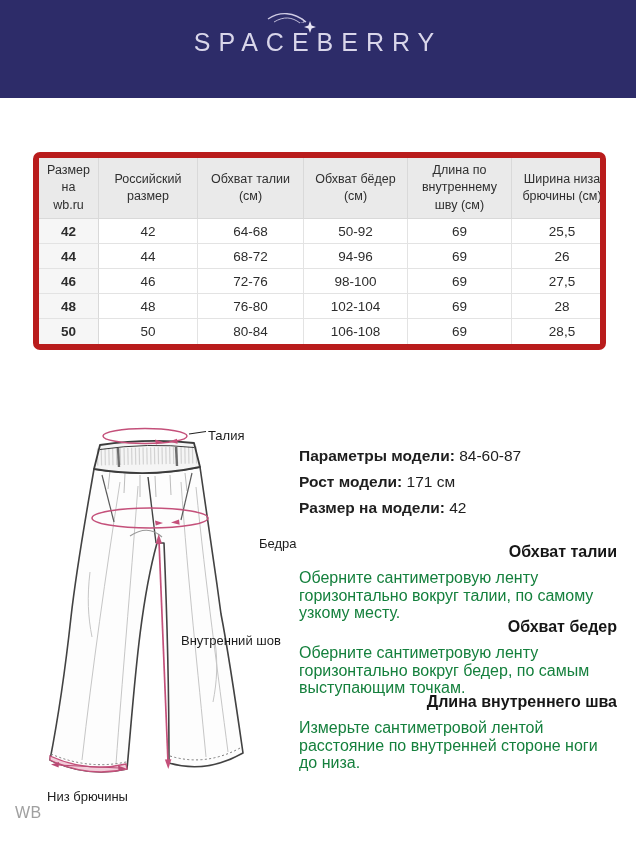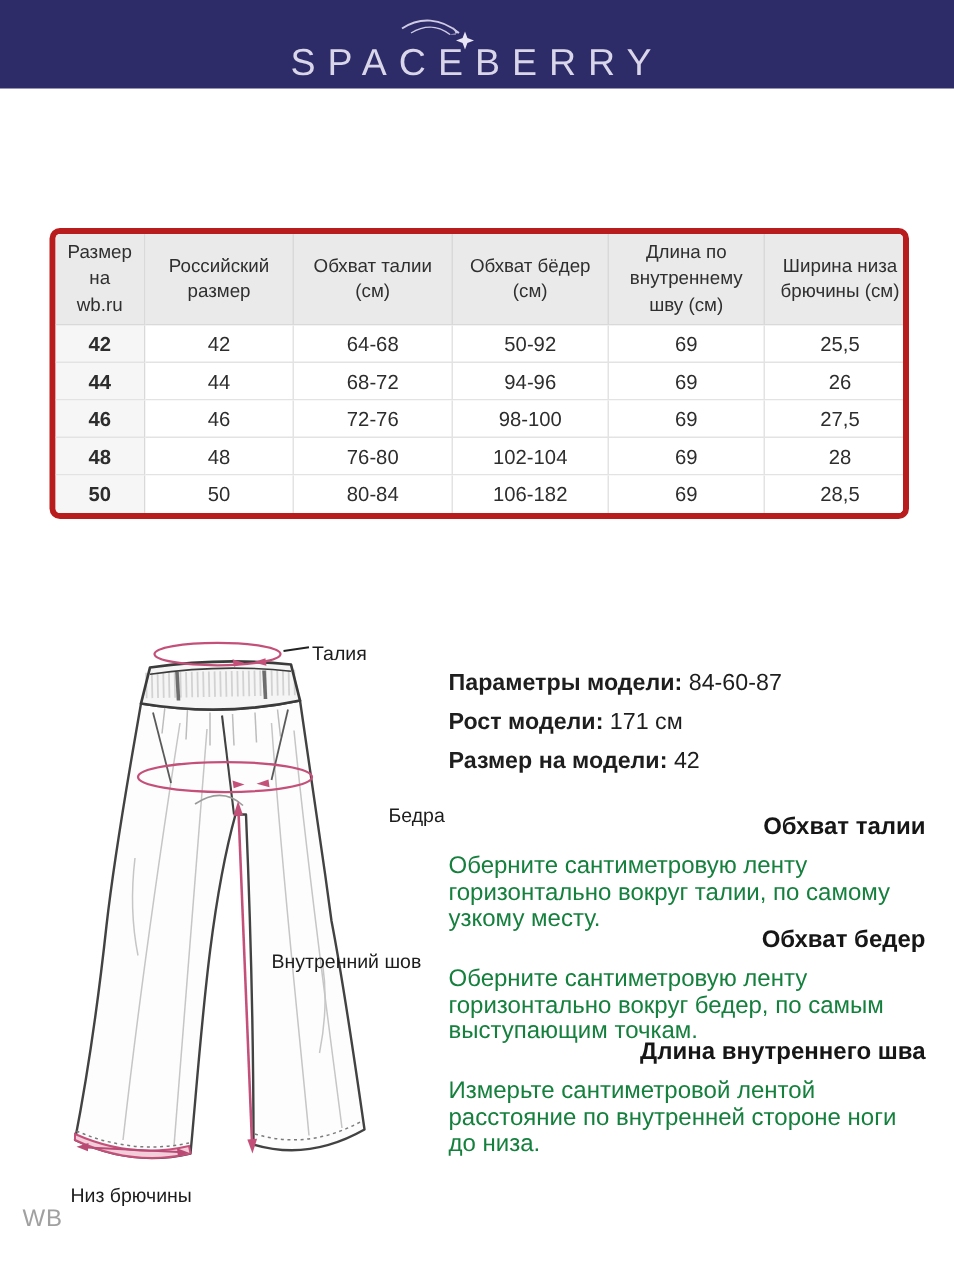--- a/index.html
+++ b/index.html
@@ -1,27 +1,27 @@
 <!DOCTYPE html>
 <html><head>
 <meta charset="utf-8">
 <style>
   * { margin:0; padding:0; box-sizing:border-box; }
   body { background:#fff; font-family:"Liberation Sans", sans-serif; }
   .page { position:relative; width:636px; height:848px; background:#ffffff; overflow:hidden; }
 
   
-  .brand-band { position:absolute; left:0; top:0; width:636px; height:59px; background:#2d2c69; }
+  .brand-band { position:absolute; left:0; top:0; width:636px; height:98px; background:#2d2c69; }
   .brand-logo { position:absolute; left:0; top:28px; width:100%; text-align:center;
                 font-size:25px; letter-spacing:8px; color:#d9d6ea; font-weight:400; }
   .comet { position:absolute; left:260px; top:8px; }
 
   
   .table-wrap { position:absolute; left:33px; top:152px; width:573px;
-                border:4px solid #b91c1c; border-radius:7px; overflow:hidden; background:#fff; }
+                border:6px solid #b91c1c; border-radius:7px; overflow:hidden; background:#fff; }
   table.size-table { width:100%; border-collapse:separate; border-spacing:0; table-layout:fixed; }
   .size-table th {
       background:#eaeaea; font-weight:400; font-size:12.5px; line-height:1.38; color:#2f2f2f;
       height:61px; padding:4px 6px; text-align:center; vertical-align:middle;
       border-right:1px solid #d9d9d9; border-bottom:1px solid #d9d9d9; }
   .size-table th:last-child { border-right:none; }
   .size-table td {
       font-size:13.5px; color:#2d2d2d; text-align:center; vertical-align:middle;
       height:25px; padding:1px 4px;
       border-right:1px solid #e3e3e3; border-bottom:1px solid #e3e3e3; background:#fff; }
@@ -116,21 +116,21 @@
             <td>48</td>
             <td>76-80</td>
             <td>102-104</td>
             <td>69</td>
             <td>28</td>
           </tr>
           <tr>
             <td>50</td>
             <td>50</td>
             <td>80-84</td>
-            <td>106-182</td>
+            <td>106-108</td>
             <td>69</td>
             <td>28,5</td>
           </tr>
         </tbody>
     </table>
   </div>
 
   <svg class="diagram-svg" width="270" height="400" viewBox="0 0 270 400">
 
     <path d="M64,57 C57,98 47,152 41,205 C35,260 27,312 20,348 Q58,366 97,357

